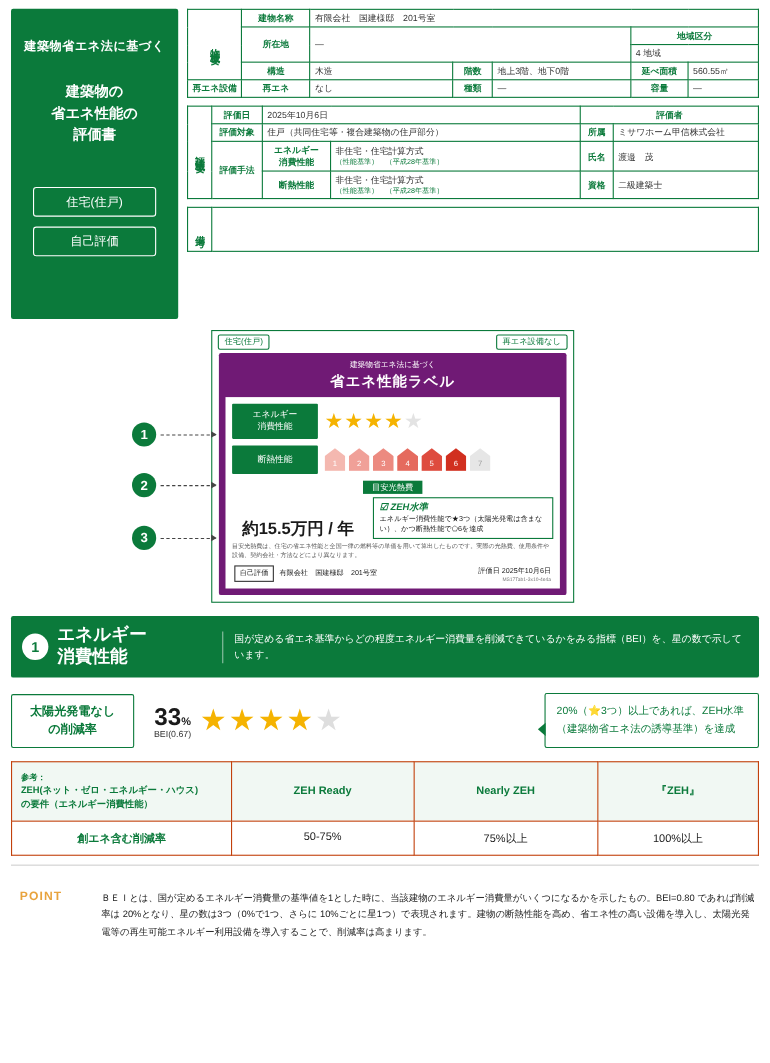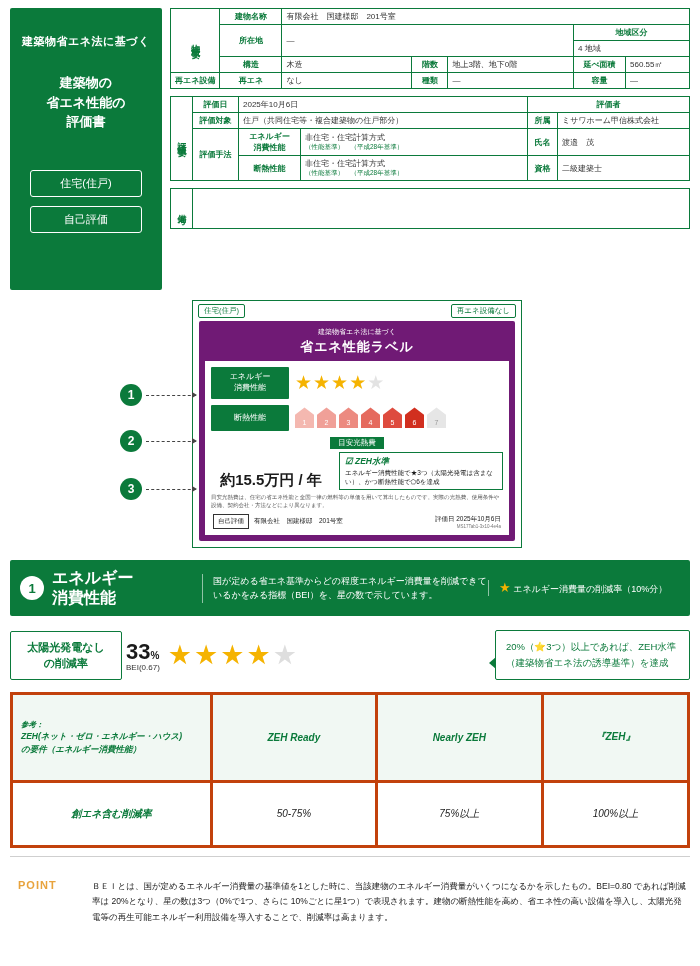--- a/index.html
+++ b/index.html
@@ -128,21 +128,21 @@
     margin-left:auto; border:1px solid #0b7a3b; color:#0b7a3b; font-size:9.5px;
     line-height:1.65; padding:8px 10px; border-radius:2px; position:relative; width:195px;
   }
   .callout::before{
     content:""; position:absolute; left:-7px; top:26px;
     border-top:6px solid transparent;border-bottom:6px solid transparent;border-right:7px solid #0b7a3b;
   }
 
   
   .zehtable { margin: 12px 10px 0 10px; }
-  .zehtable table td { border:3px solid #c2410c; padding:24px 4px; text-align:center; font-size:10px;font-style:italic; }
+  .zehtable table td { border:1px solid #c2410c; padding:8px 4px; text-align:center; font-size:10px; }
   .zehtable .hd { color:#0b7a3b; font-weight:bold; background:#f1f8f3; }
   .zehtable .hd1 { font-size:8.5px; text-align:left; padding-left:8px; line-height:1.5;}
   .zehtable .rowlbl { color:#0b7a3b; font-weight:bold; font-size:10px; }
 
   
   .point { display:flex; margin: 22px 10px 0 18px; }
   .point .pt { color:#e8a33d; font-weight:bold; font-size:11px; width:74px; letter-spacing:1px; }
   .point .ptxt { font-size:8.5px; line-height:1.85; flex:1; }
   hr.sep { border:none; border-top:1px solid #cfcfcf; margin: 8px 10px 0 10px;}
 </style>
@@ -356,32 +356,28 @@
   </div>
 </div>
 
 <div class="banner">
   <div class="num">1</div>
   <div class="btitle">
     <div>エネルギー</div>
     <div>消費性能</div>
   </div>
   <div class="bdesc">国が定める省エネ基準からどの程度エネルギー消費量を削減できているかをみる指標（BEI）を、星の数で示しています。</div>
-  <div class="blegend">
-    <span style="color:#f5b301;font-size:13px">★</span>
-    <span>エネルギー消費量の削減率（10%分）</span>
-  </div>
 </div>
 
 <div class="result">
   <div class="redbox">
     <div>太陽光発電なし</div>
     <div>の削減率</div>
   </div>
-  <div style="margin-left:4px;">
+  <div style="margin-left:18px;text-align:center">
     <div class="pct" style="margin-left:0">
       <span>33</span><small>%</small>
     </div>
     <div class="bei" style="margin-left:0">BEI(0.67)</div>
   </div>
   <div class="bigstars">
     <span>★</span><span>★</span><span>★</span><span>★</span><span class="empty">★</span>
   </div>
   <div class="callout">20%（⭐3つ）以上であれば、ZEH水準（建築物省エネ法の誘導基準）を達成</div>
 </div>

